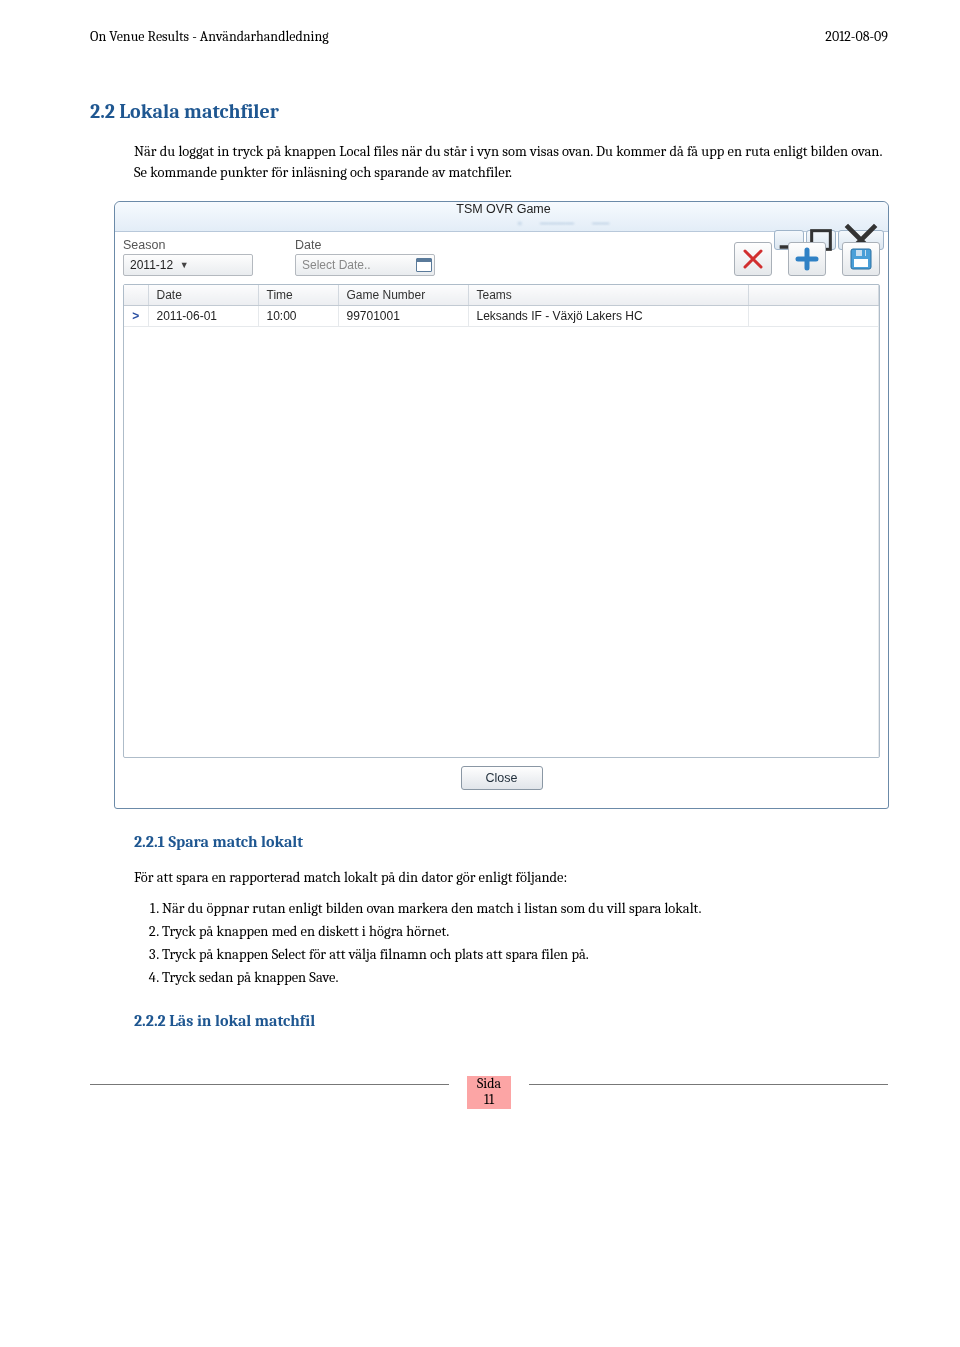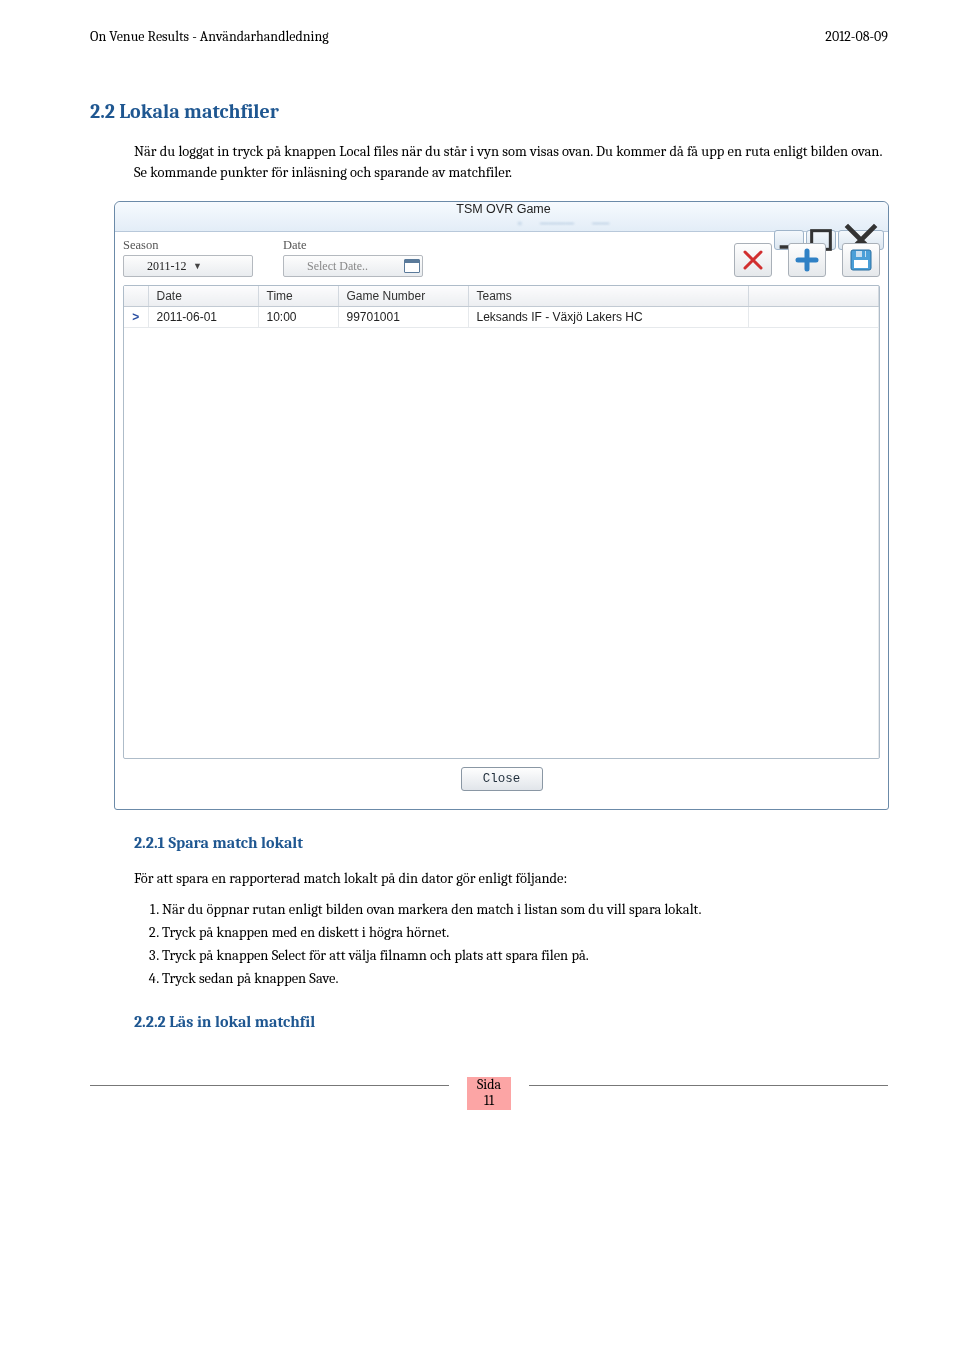--- a/index.html
+++ b/index.html
@@ -97,33 +97,32 @@
     color:#445;
     font-size: 10px;
   }
   .wc-btn.close { width:46px; }
 
   .window-body {
     padding: 6px 8px 10px 8px;
   }
   .form-row {
     display:flex;
-    gap: 30px;
+    gap: 42px;
     margin-bottom: 4px;
-    font-family: Liberation Serif, serif;
   }
   .form-col { display:flex; flex-direction:column; }
   .form-label { font-size: 12.5px; margin-bottom: 2px; color:#555; }
   .combo {
     display:flex; align-items:center;
     border:1px solid #b4b9bf;
     background: linear-gradient(#fdfdfd,#e9ecef);
     height: 22px;
     border-radius:2px;
-    padding: 0 2px 0 23px;
+    padding: 0 2px 0 6px;
     font-size: 12px;
     color:#222;
   }
   .combo .chev {
     width:14px; text-align:center; color:#444; font-size:9px; margin-left:4px;
   }
   .combo.season { width: 130px; }
   .combo.date { width: 140px; color:#888; }
   .combo.date .cal {
     width:16px; height:14px;
@@ -191,21 +190,21 @@
     justify-content:center;
     padding: 8px 0 8px 0;
   }
   .close-btn {
     width: 82px; height: 24px;
     border:1px solid #8a97a4;
     border-radius: 3px;
     background: linear-gradient(#fefefe,#e1e5ea);
     font-size: 12.5px;
     color:#1f2d3a;
-    display:flex; align-items:center; justify-content:center;font-family:Liberation Mono, monospace;
+    display:flex; align-items:center; justify-content:center;
   }
 
   .sub-indent { margin-left: 44px; }
   .footer {
     margin-top: 46px;
     text-align:center;
     font-size: 14px;
     position: relative;
   }
   .footer .lines {

